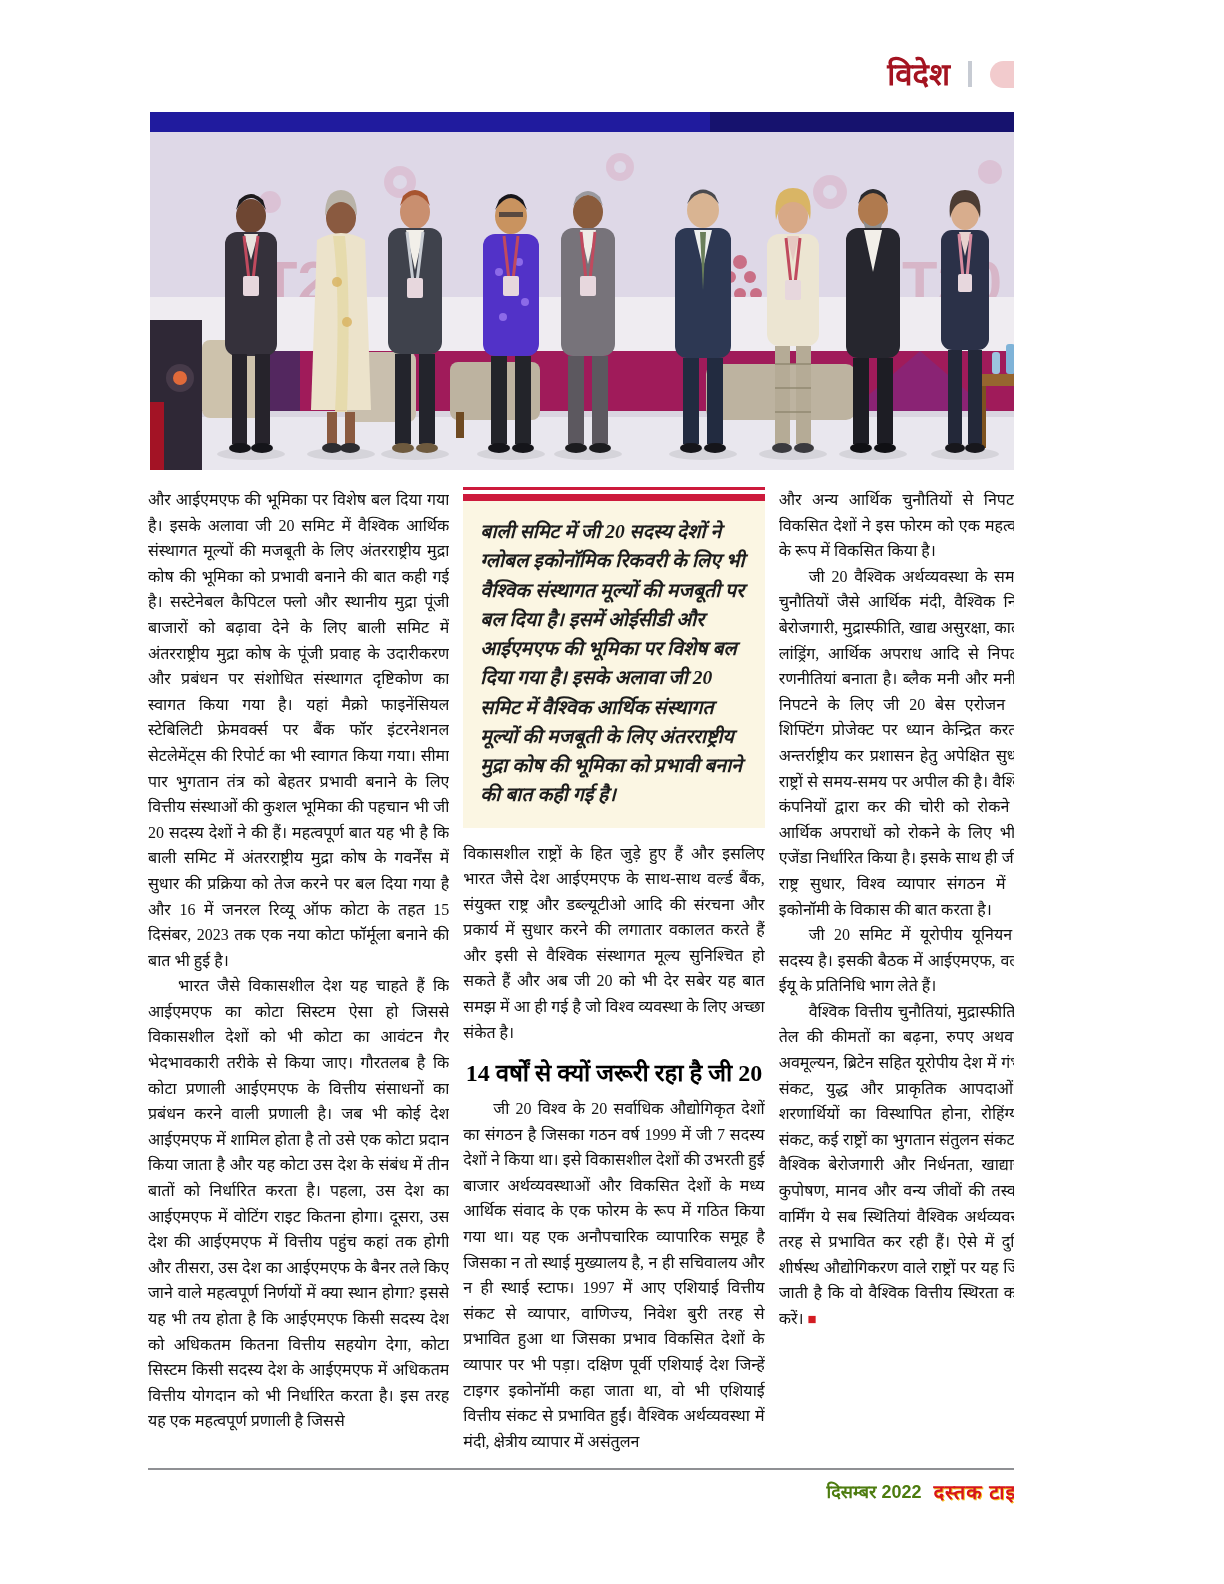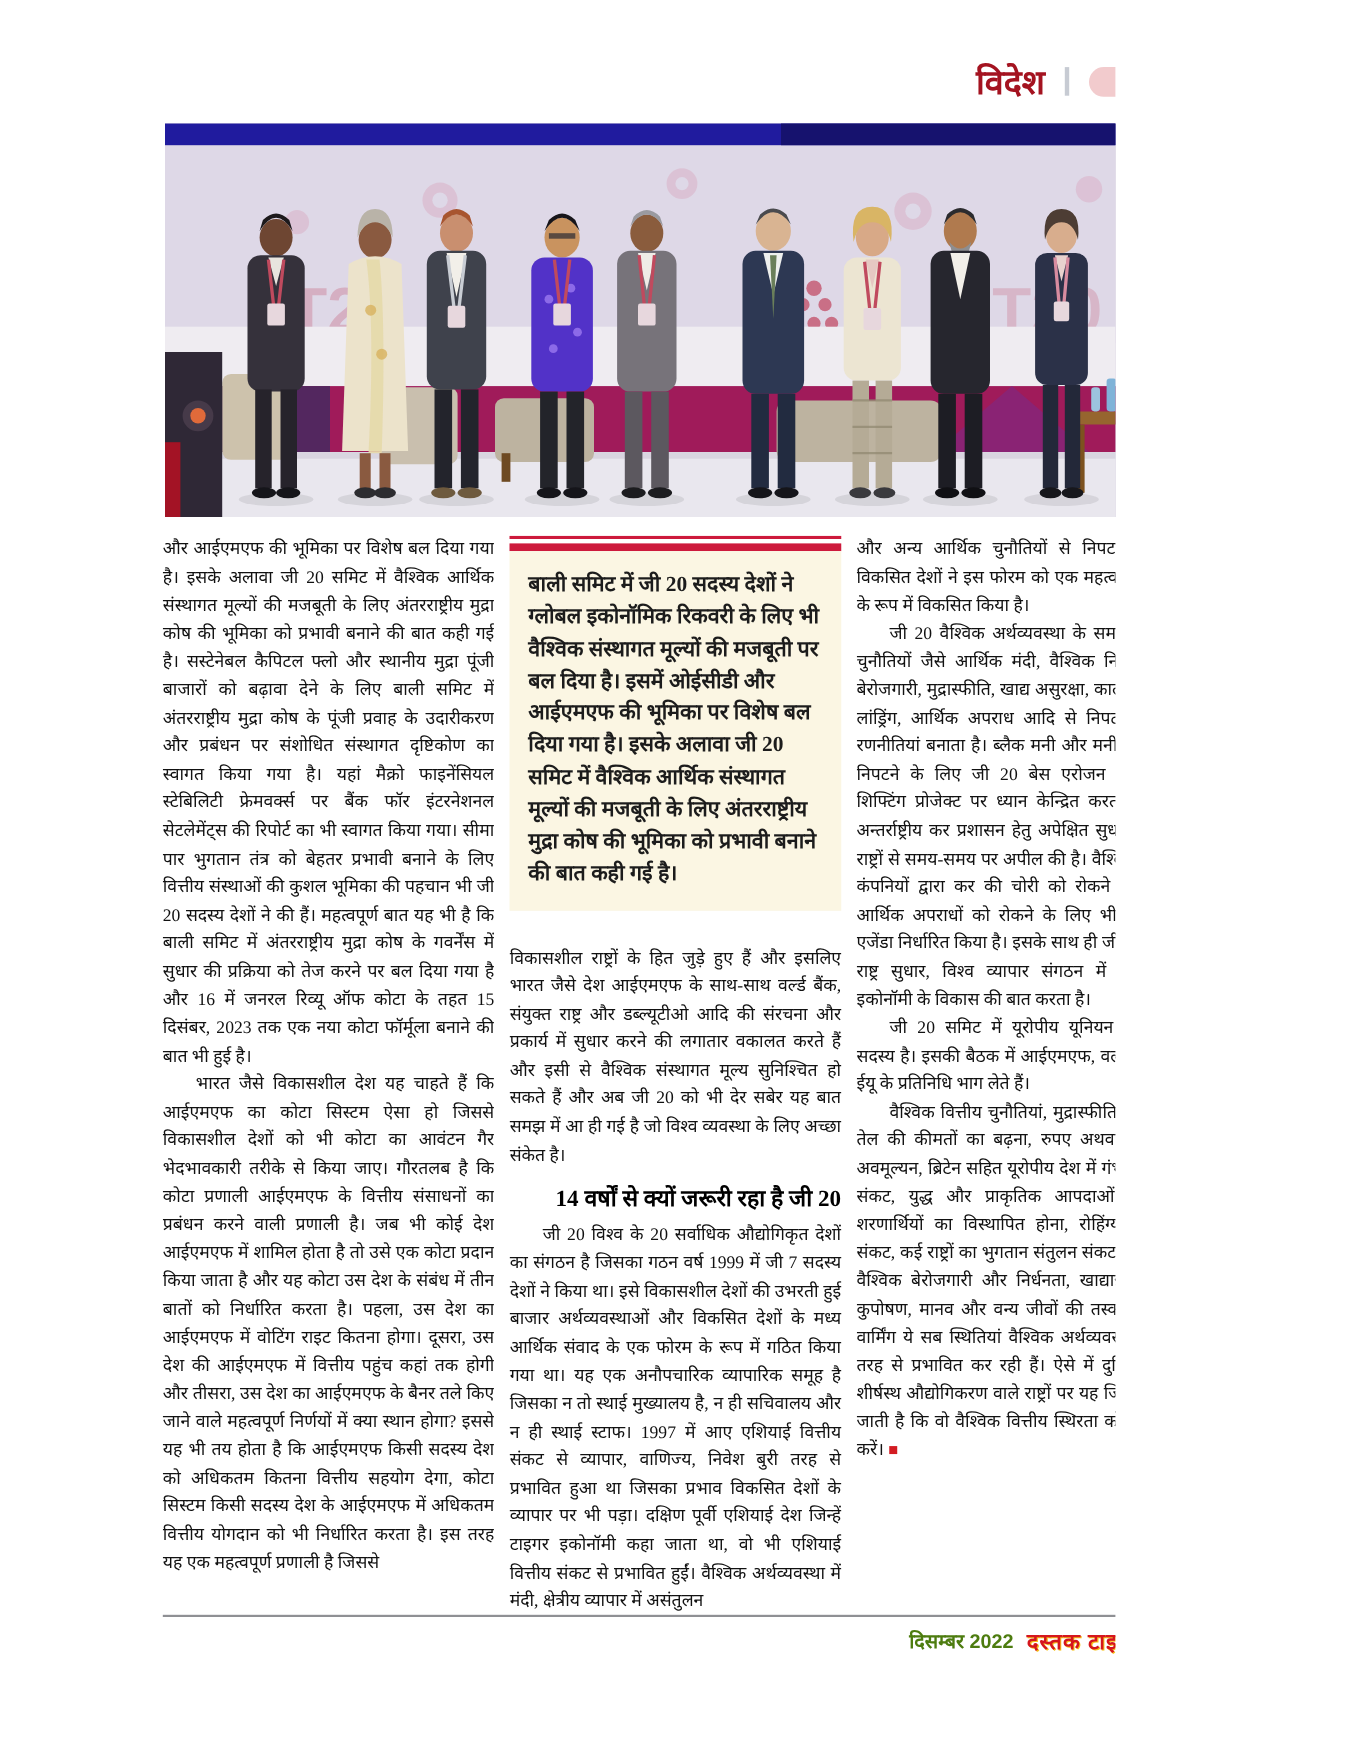--- a/index.html
+++ b/index.html
@@ -20,30 +20,30 @@
   .photo svg{display:block;}
 
   
   .columns{position:absolute;top:487px;left:148px;width:932px;height:978px;
            display:flex;gap:14px;overflow:hidden;}
   .col{flex:1;min-width:0;font-size:16px;line-height:1.6;text-align:justify;overflow:hidden;}
   .col p{margin:0;}
   .col p.ind{text-indent:30px;}
 
   
-  .pullquote{margin-bottom:31px;}
+  .pullquote{margin-bottom:13px;font-style:italic;}
   .pq-topline{height:3px;background:#cd1a3c;}
   .pq-gap{height:4px;background:#ffffff;}
   .pq-topbar{height:7px;background:#cd1a3c;}
   .pq-body{background:#fbf6e3;padding:16px 15px 18px 17px;}
   .pq-body p{font-size:19.5px;font-weight:bold;line-height:1.5;color:#1c1c1c;
              text-align:left;margin:0;font-family:"Liberation Serif","DejaVu Sans",serif;}
 
-  h2.subhead{font-size:21px;font-weight:bold;color:#000;margin:14px 0 8px 0;
-             text-align:right;line-height:1.2;font-family:"Liberation Serif","DejaVu Sans",serif;}
+  h2.subhead{font-size:24px;font-weight:bold;color:#000;margin:14px 0 8px 0;
+             text-align:center;line-height:1.2;font-family:"Liberation Serif","DejaVu Sans",serif;}
 
   .endmark{color:#d31c22;font-size:15px;}
 
   
   .footer-rule{position:absolute;top:1468px;left:148px;width:1012px;height:2px;background:#8f9094;}
   .page-footer{position:absolute;top:1477px;left:148px;width:944px;display:flex;
                justify-content:flex-end;align-items:center;gap:12px;}
   .f-date{font-weight:bold;font-size:18px;color:#4d7c0f;font-family:"Liberation Sans",sans-serif;}
   .f-logo{font-weight:bold;font-size:20px;color:#d5161d;letter-spacing:1px;
           text-shadow:1px 1px 0 #f6c21a;font-family:"Liberation Sans",sans-serif;}

